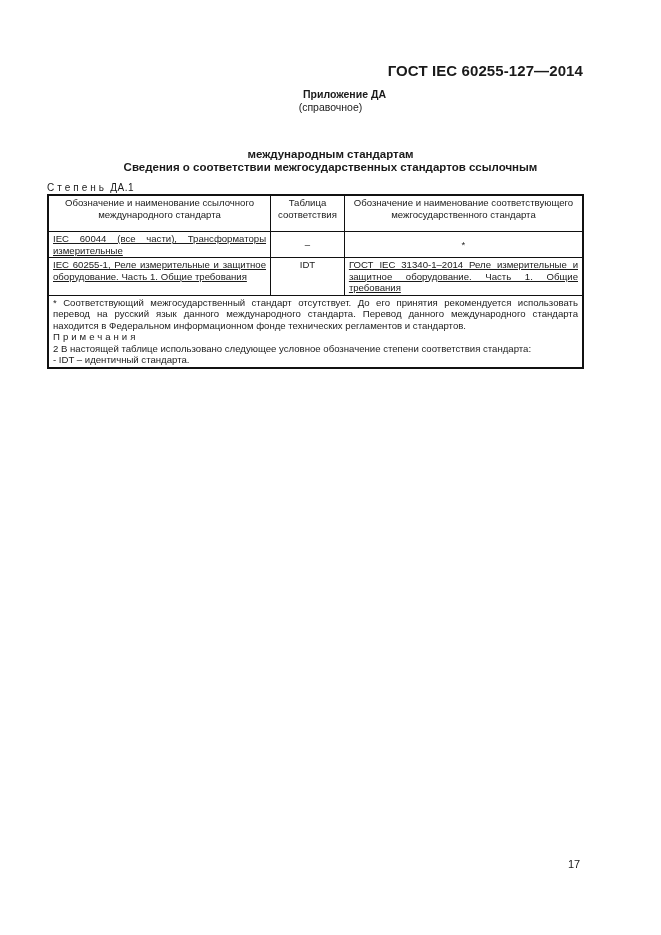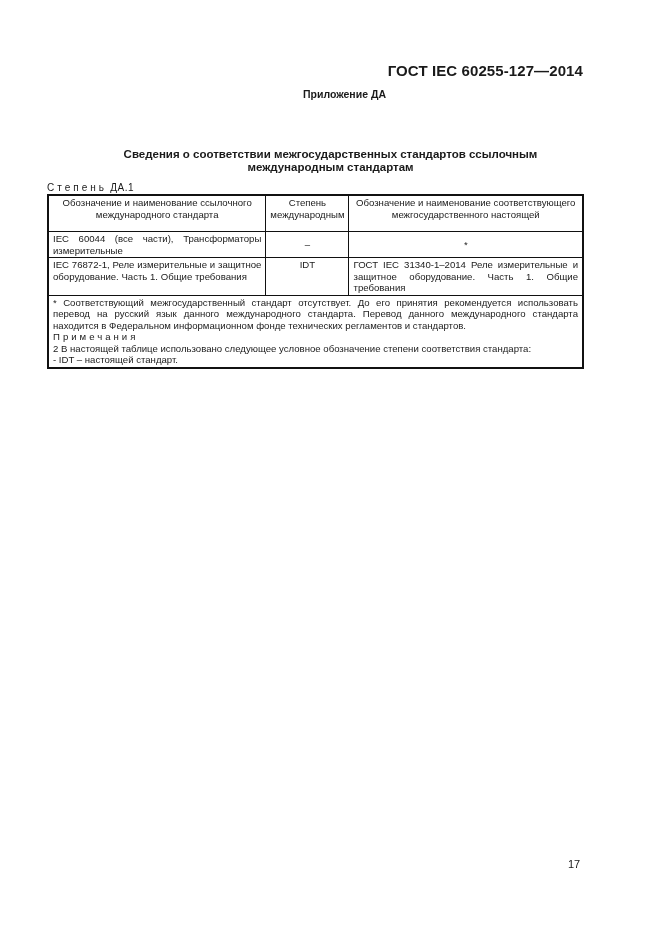--- a/index.html
+++ b/index.html
@@ -69,21 +69,21 @@
     table.ref-table {
       border: 2px solid #111;
     }
     table.ref-table th {
       text-align: center;
       height: 33px;
     }
     .col1 { width: 216px; }
     .col2 { width: 65px; }
     .col3 { width: 232px; }
-    .justify { text-align: justify; }
+    .justify { text-align: justify; text-decoration: underline; }
     .center { text-align: center; }
     .footer-cell {
       text-align: justify;
       padding: 1px 4px 2px 4px;
       margin-top: 20px;
     }
     .footer-cell p { margin: 0; }
     .notes-heading { letter-spacing: 3px; }
     .page-number {
       position: absolute;
@@ -93,53 +93,54 @@
       text-align: center;
     }
   </style>
 </head>
 <body>
 
 <div class="doc-header">ГОСТ IEC 60255-127—2014</div>
 
 <div class="appendix">
   <div class="title">Приложение ДА</div>
+  <div>(справочное)</div>
 </div>
 
 <div class="section-title">
+  <div>международным стандартам</div>
   <div>Сведения о соответствии межгосударственных стандартов ссылочным</div>
-  <div>международным стандартам</div>
 </div>
 
 <div class="table-caption">
   <span class="spaced">Степень</span>
   <span>ДА.1</span>
 </div>
 
 <table class="ref-table">
   <tbody>
       <tr>
     <th class="col1">Обозначение и наименование ссылочного международного стандарта</th>
-    <th class="col2">Степень международным</th>
-    <th class="col3">Обозначение и наименование соответствующего межгосударственного настоящей</th>
+    <th class="col2">Таблица соответствия</th>
+    <th class="col3">Обозначение и наименование соответствующего межгосударственного стандарта</th>
   </tr>
   <tr>
     <td class="justify">IEC 60044 (все части), Трансформаторы измерительные</td>
     <td class="center" style="vertical-align: middle;">–</td>
     <td class="center" style="vertical-align: middle;">*</td>
   </tr>
   <tr>
-    <td class="justify">IEC 76872-1, Реле измерительные и защитное оборудование. Часть 1. Общие требования</td>
+    <td class="justify">IEC 60255-1, Реле измерительные и защитное оборудование. Часть 1. Общие требования</td>
     <td class="center">IDT</td>
     <td class="justify">ГОСТ IEC 31340-1–2014 Реле измерительные и защитное оборудование. Часть 1. Общие требования</td>
   </tr>
   <tr>
     <td colspan="3" class="footer-cell">
       <p>* Соответствующий межгосударственный стандарт отсутствует. До его принятия рекомендуется использовать перевод на русский язык данного международного стандарта. Перевод данного международного стандарта находится в Федеральном информационном фонде технических регламентов и стандартов.</p>
       <p class="notes-heading">Примечания</p>
       <p>2 В настоящей таблице использовано следующее условное обозначение степени соответствия стандарта:</p>
-      <p>- IDT – настоящей стандарт.</p>
+      <p>- IDT – идентичный стандарта.</p>
     </td>
   </tr>
 </tbody>
   </table>
 
 <div class="page-number">17</div>
 
 </body></html>

